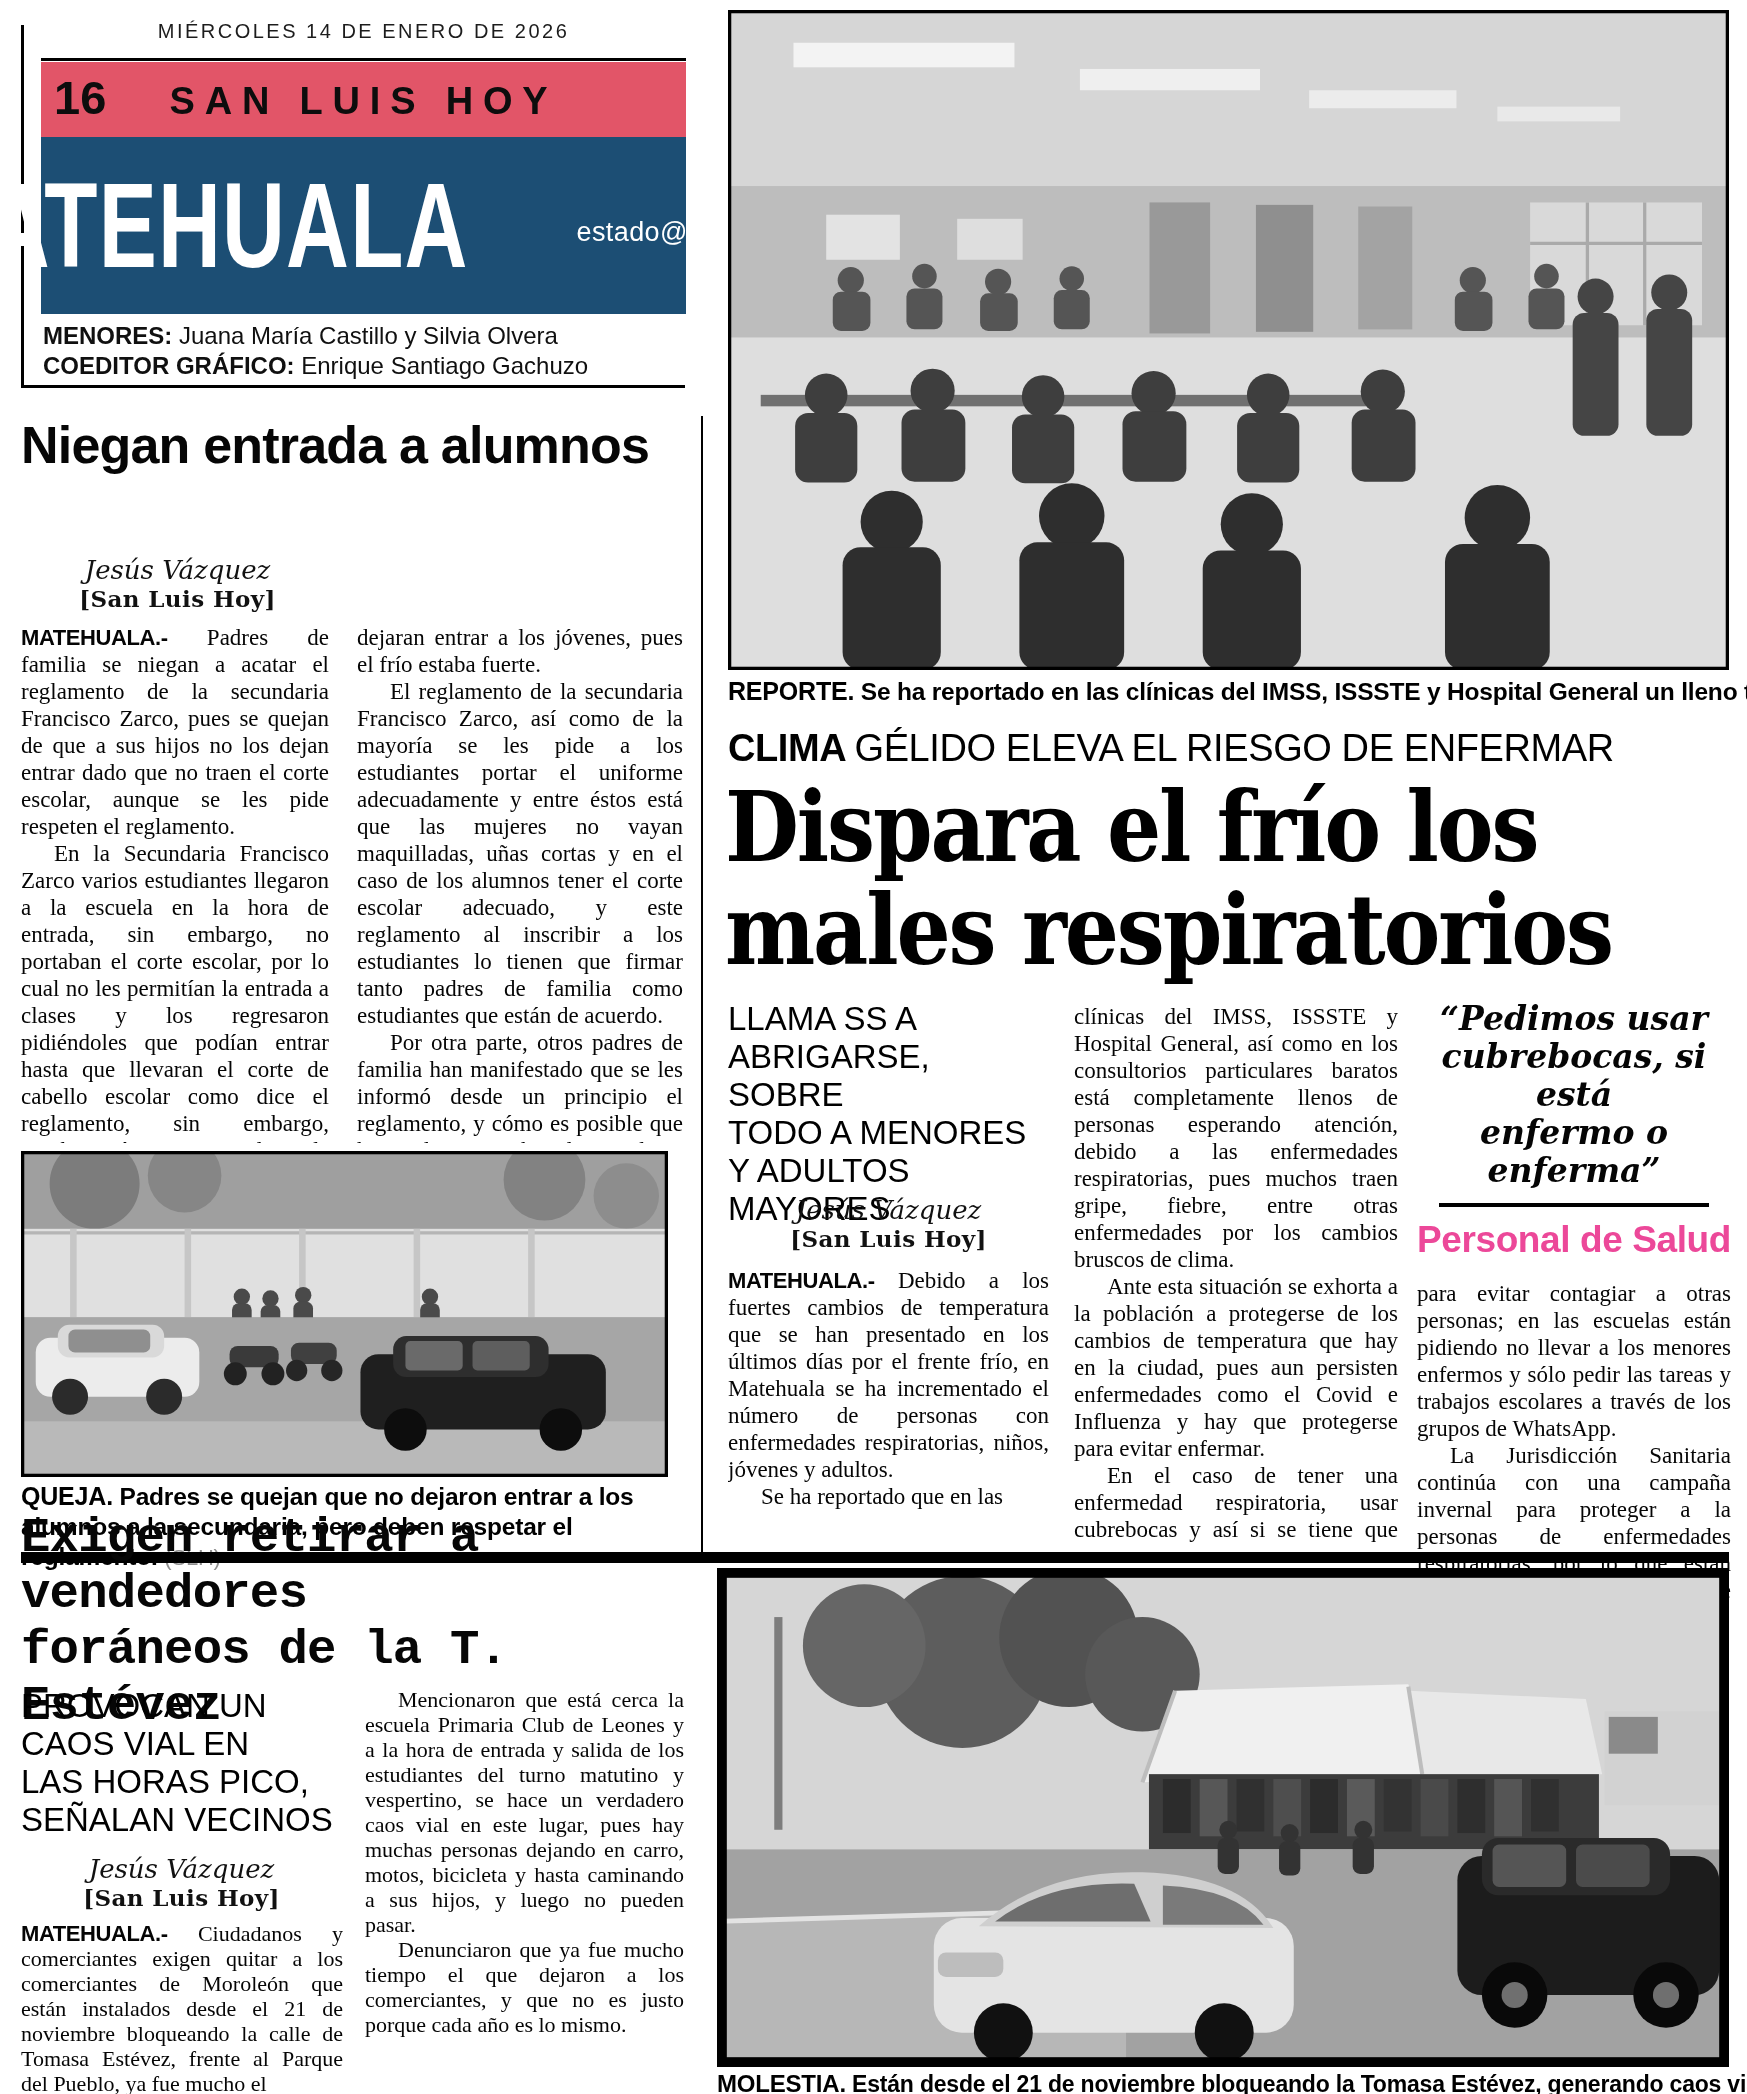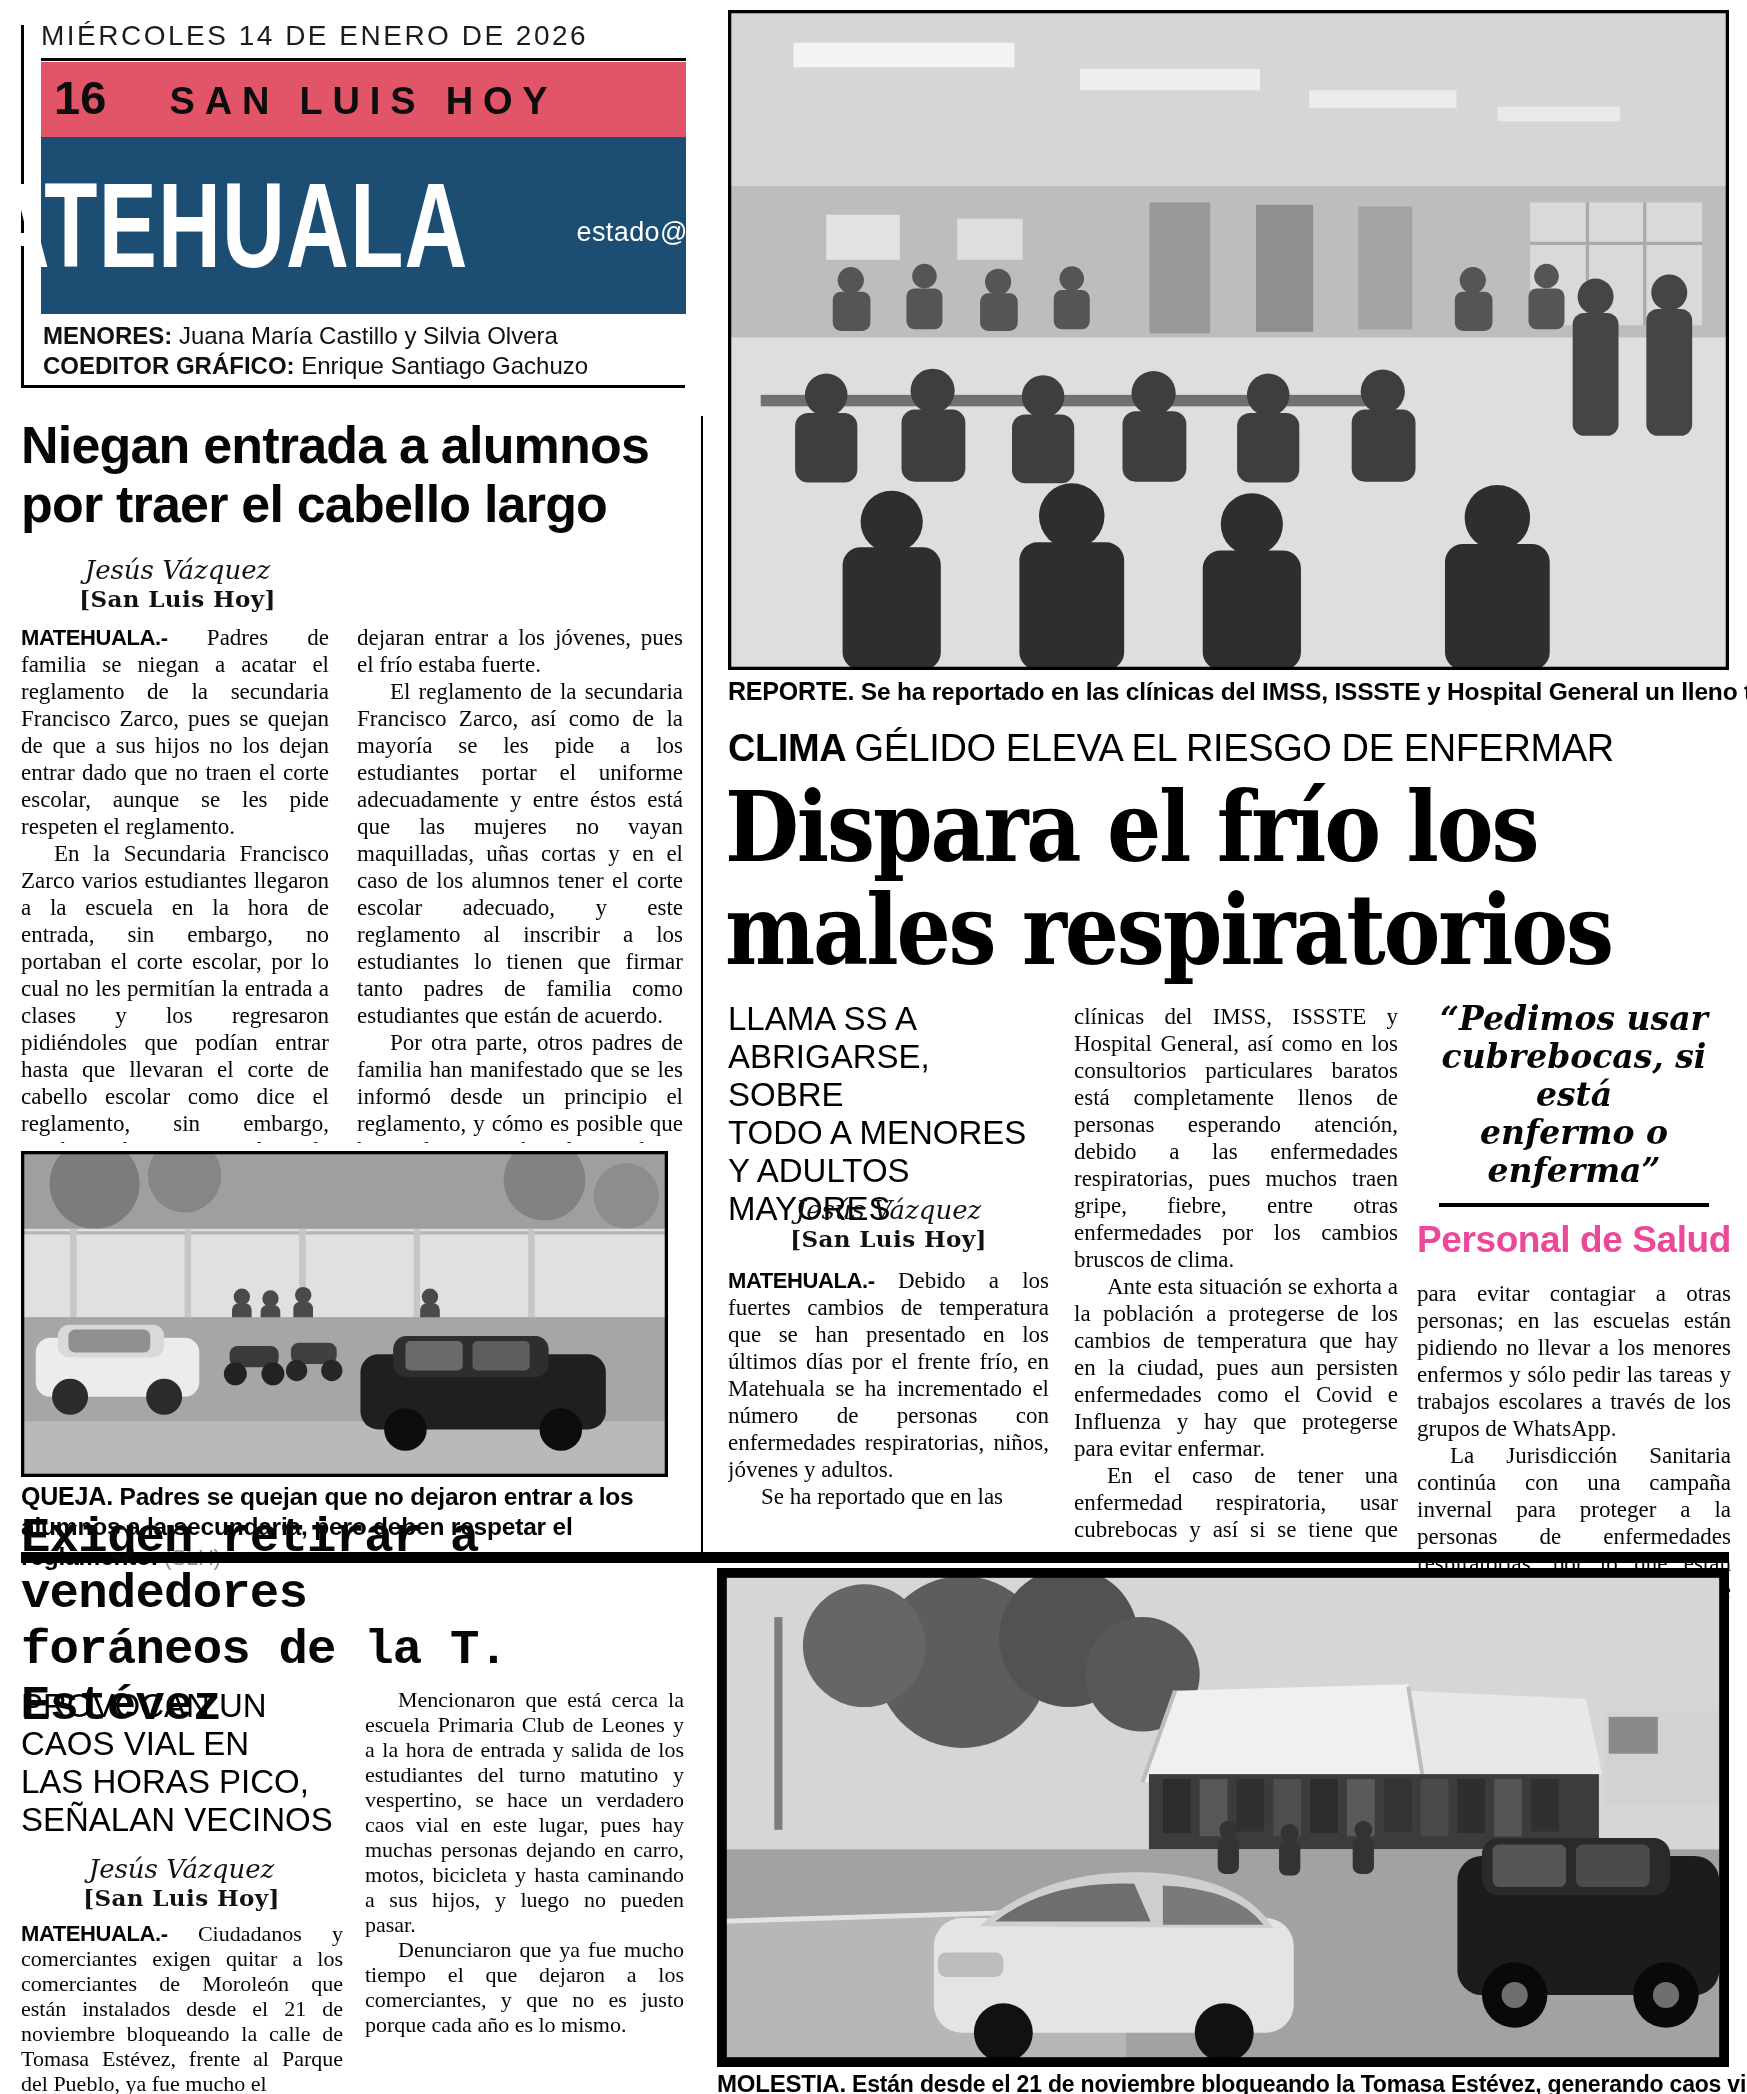--- a/index.html
+++ b/index.html
@@ -3,21 +3,21 @@
 <meta charset="utf-8">
 <style>
   html,body{margin:0;padding:0;background:#ffffff;}
   body{width:1747px;height:2095px;overflow:hidden;
        font-family:"Liberation Sans",sans-serif;color:#0a0a0a;}
   .page{position:relative;width:1747px;height:2095px;background:#fff;overflow:hidden;}
   .abs{position:absolute;}
   .rule{position:absolute;background:#000;}
 
   
-  .date{left:41px;top:19.6px;width:645px;font-size:28px;
+  .date{left:41px;top:19.6px;width:645px;text-align:center;font-size:20px;
         letter-spacing:2.5px;color:#1c1c1c;font-weight:400;}
   .banner{left:41px;top:62px;width:645px;height:75px;background:#E25568;}
   .pagenum{position:absolute;left:13px;top:8.2px;font-size:47px;font-weight:800;color:#0d0d0d;}
   .masthead{position:absolute;left:0;top:0;width:100%;height:75px;line-height:79px;
             text-align:center;font-size:38px;font-weight:800;letter-spacing:9.8px;color:#0d0d0d;}
   .bluebox{left:41px;top:137px;width:645px;height:177px;background:#1C4E74;
            display:flex;flex-direction:row;align-items:center;justify-content:center;}
   .section-title{font-size:121px;font-weight:700;color:#fff;line-height:123px;
                  transform:scaleX(.72);white-space:nowrap;letter-spacing:1.6px;}
   .section-email{font-size:27px;color:#fff;margin-top:13px;letter-spacing:0.4px;}
@@ -153,21 +153,20 @@
   <div class="abs cap nowrap" style="left:728px;top:676px;width:1015px;">
     <span class="lab">REPORTE.</span>
     <span>Se ha reportado en las clínicas del IMSS, ISSSTE y Hospital General un lleno total.</span>
     
   </div>
 
   <div class="rule" style="left:701px;top:416px;width:1.6px;height:1136px;"></div>
 
   <h2 class="abs h-sans a1-head" style="margin:0;">
     <span>Niegan entrada a alumnos</span><br>
-    <span>por traer el cabello largo</span>
   </h2>
   <div class="abs byline" style="left:21px;top:555px;width:313px;">
     <div class="by-author">Jesús Vázquez</div>
     <div class="by-agency">[San Luis Hoy]</div>
   </div>
   <div class="abs bodytext" style="left:21px;top:624px;width:308px;height:519px;">
     <p><span class="lead">MATEHUALA.-</span> <span>Padres de familia se niegan a acatar el reglamento de la secundaria Francisco Zarco, pues se quejan de que a sus hijos no los dejan entrar dado que no traen el corte escolar, aunque se les pide respeten el reglamento.</span></p>
     <p class="ind">En la Secundaria Francisco Zarco varios estudiantes llegaron a la escuela en la hora de entrada, sin embargo, no portaban el corte escolar, por lo cual no les permitían la entrada a clases y los regresaron pidiéndoles que podían entrar hasta que llevaran el corte de cabello escolar como dice el reglamento, sin embargo, muchos jóvenes y padres de familia estaban en la puerta exigiendo que</p>
   </div>
   <div class="abs bodytext" style="left:357px;top:624px;width:326px;height:519px;">

